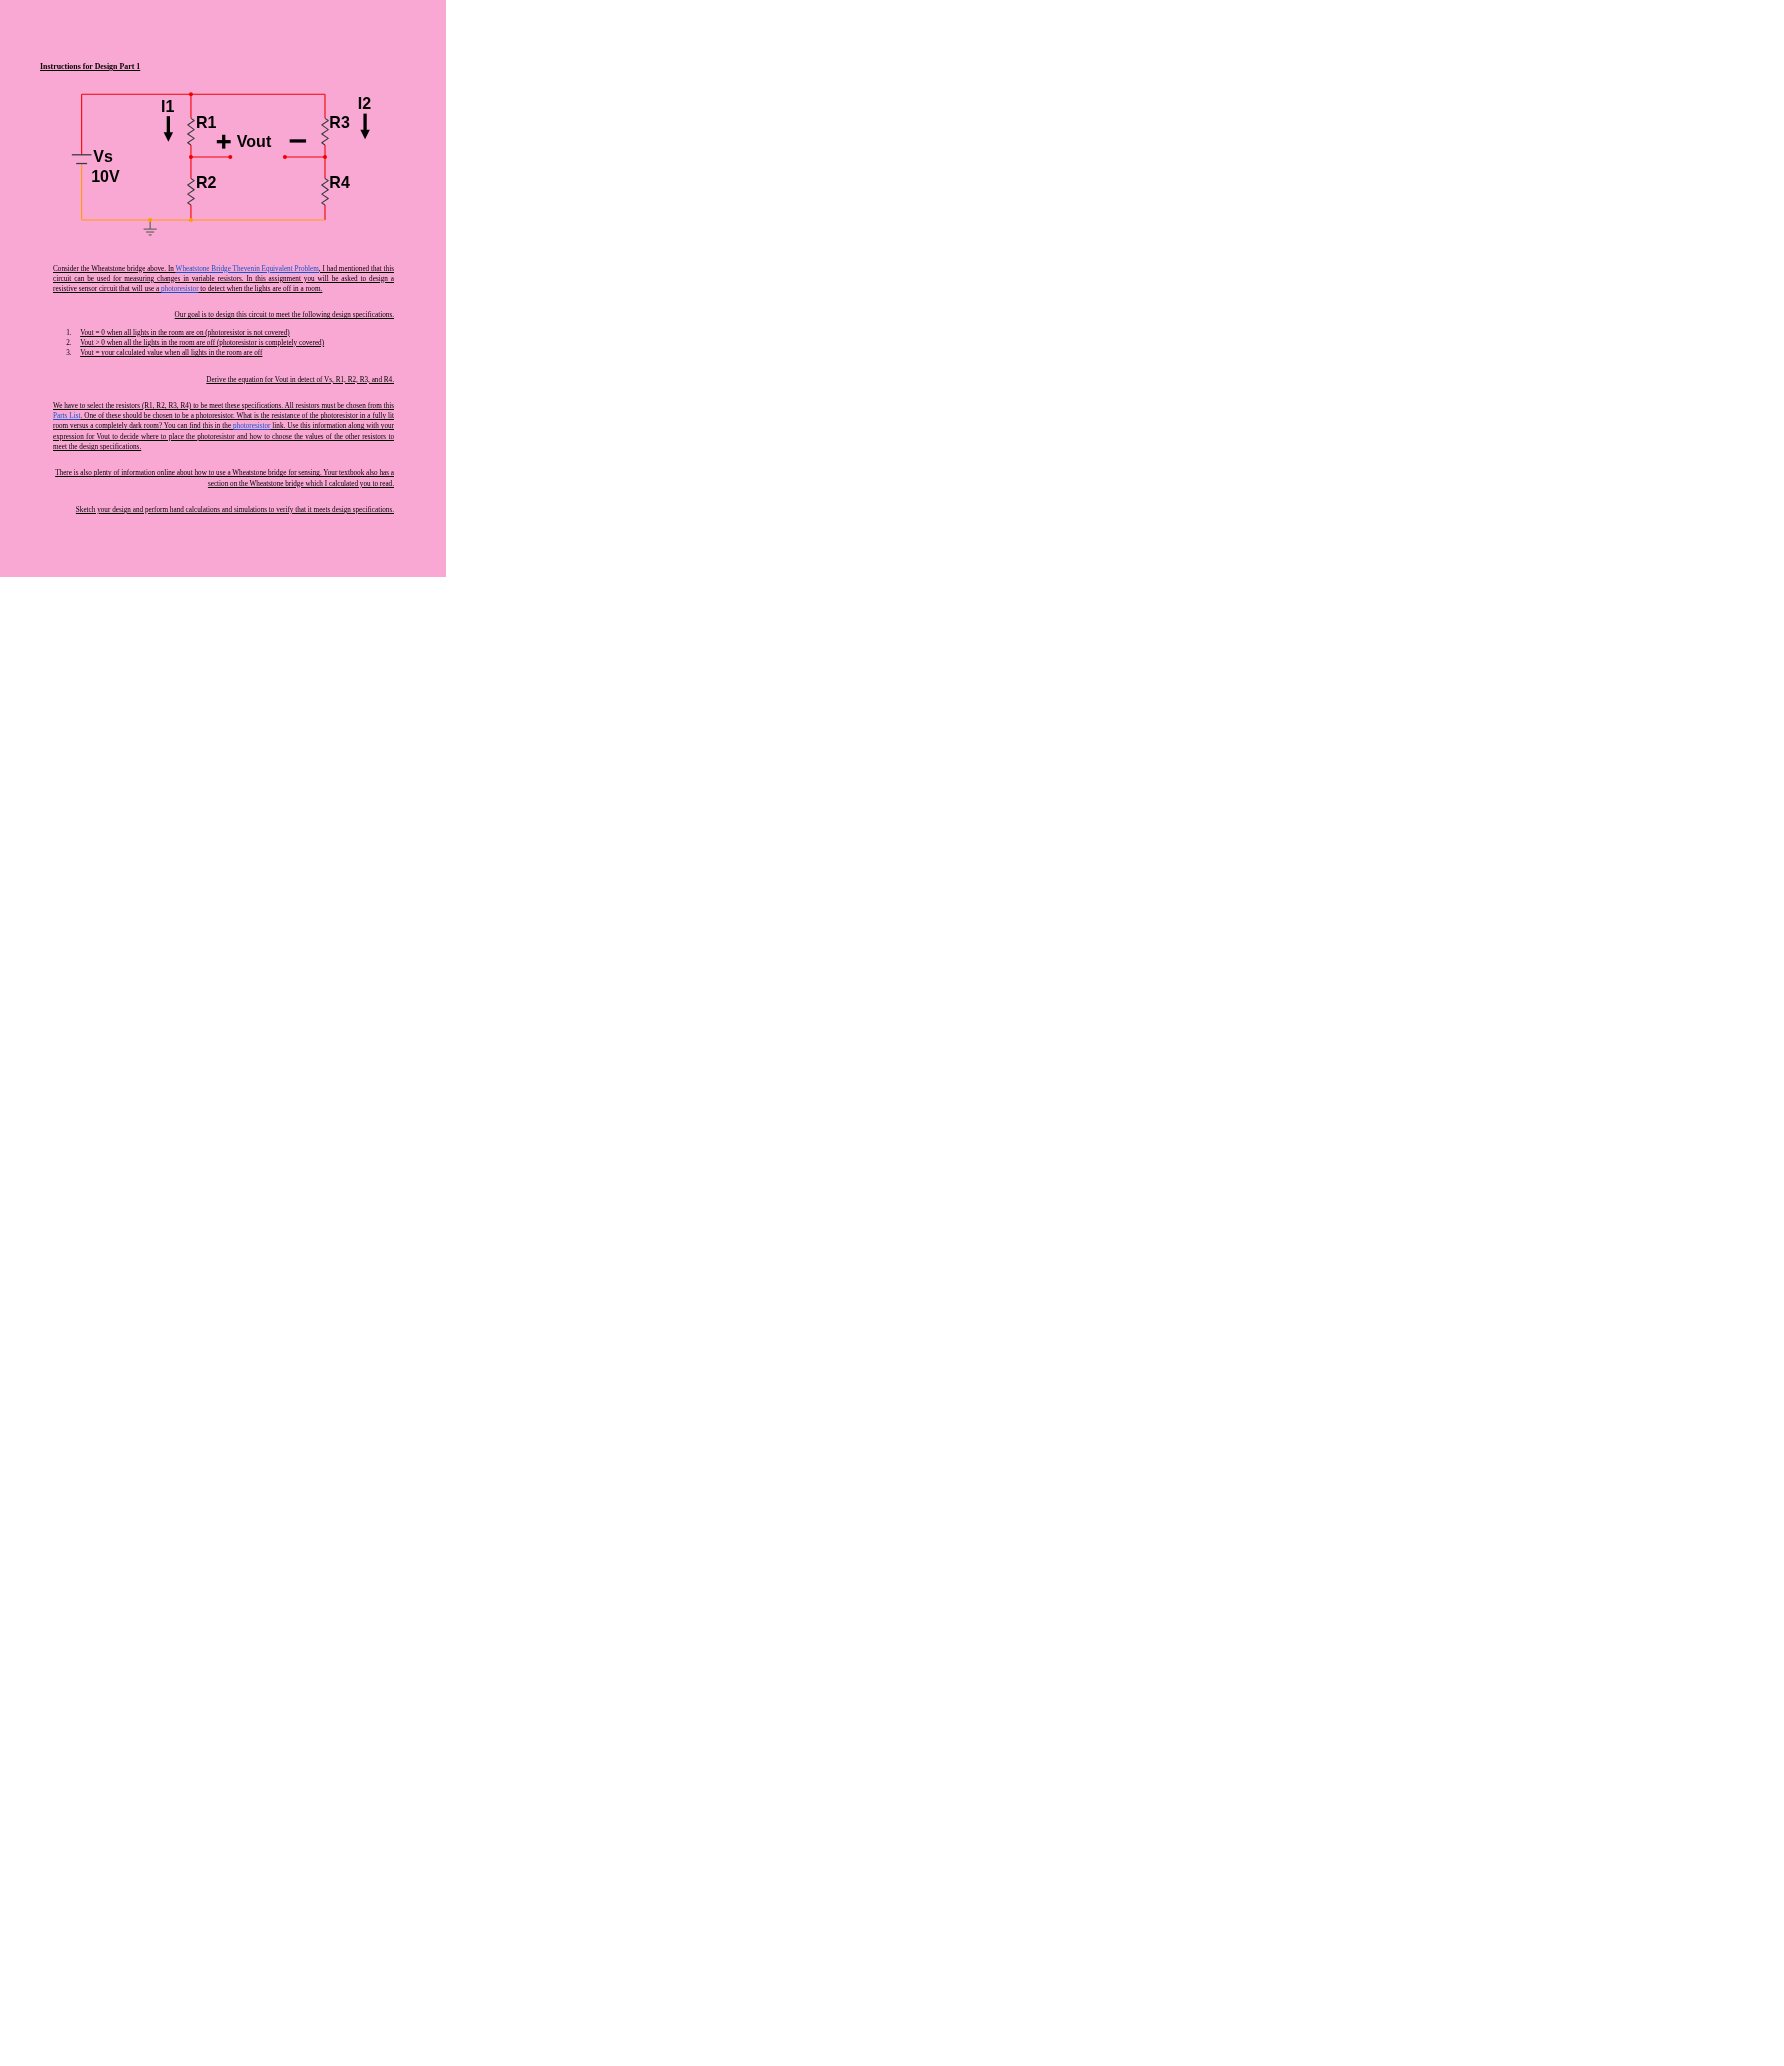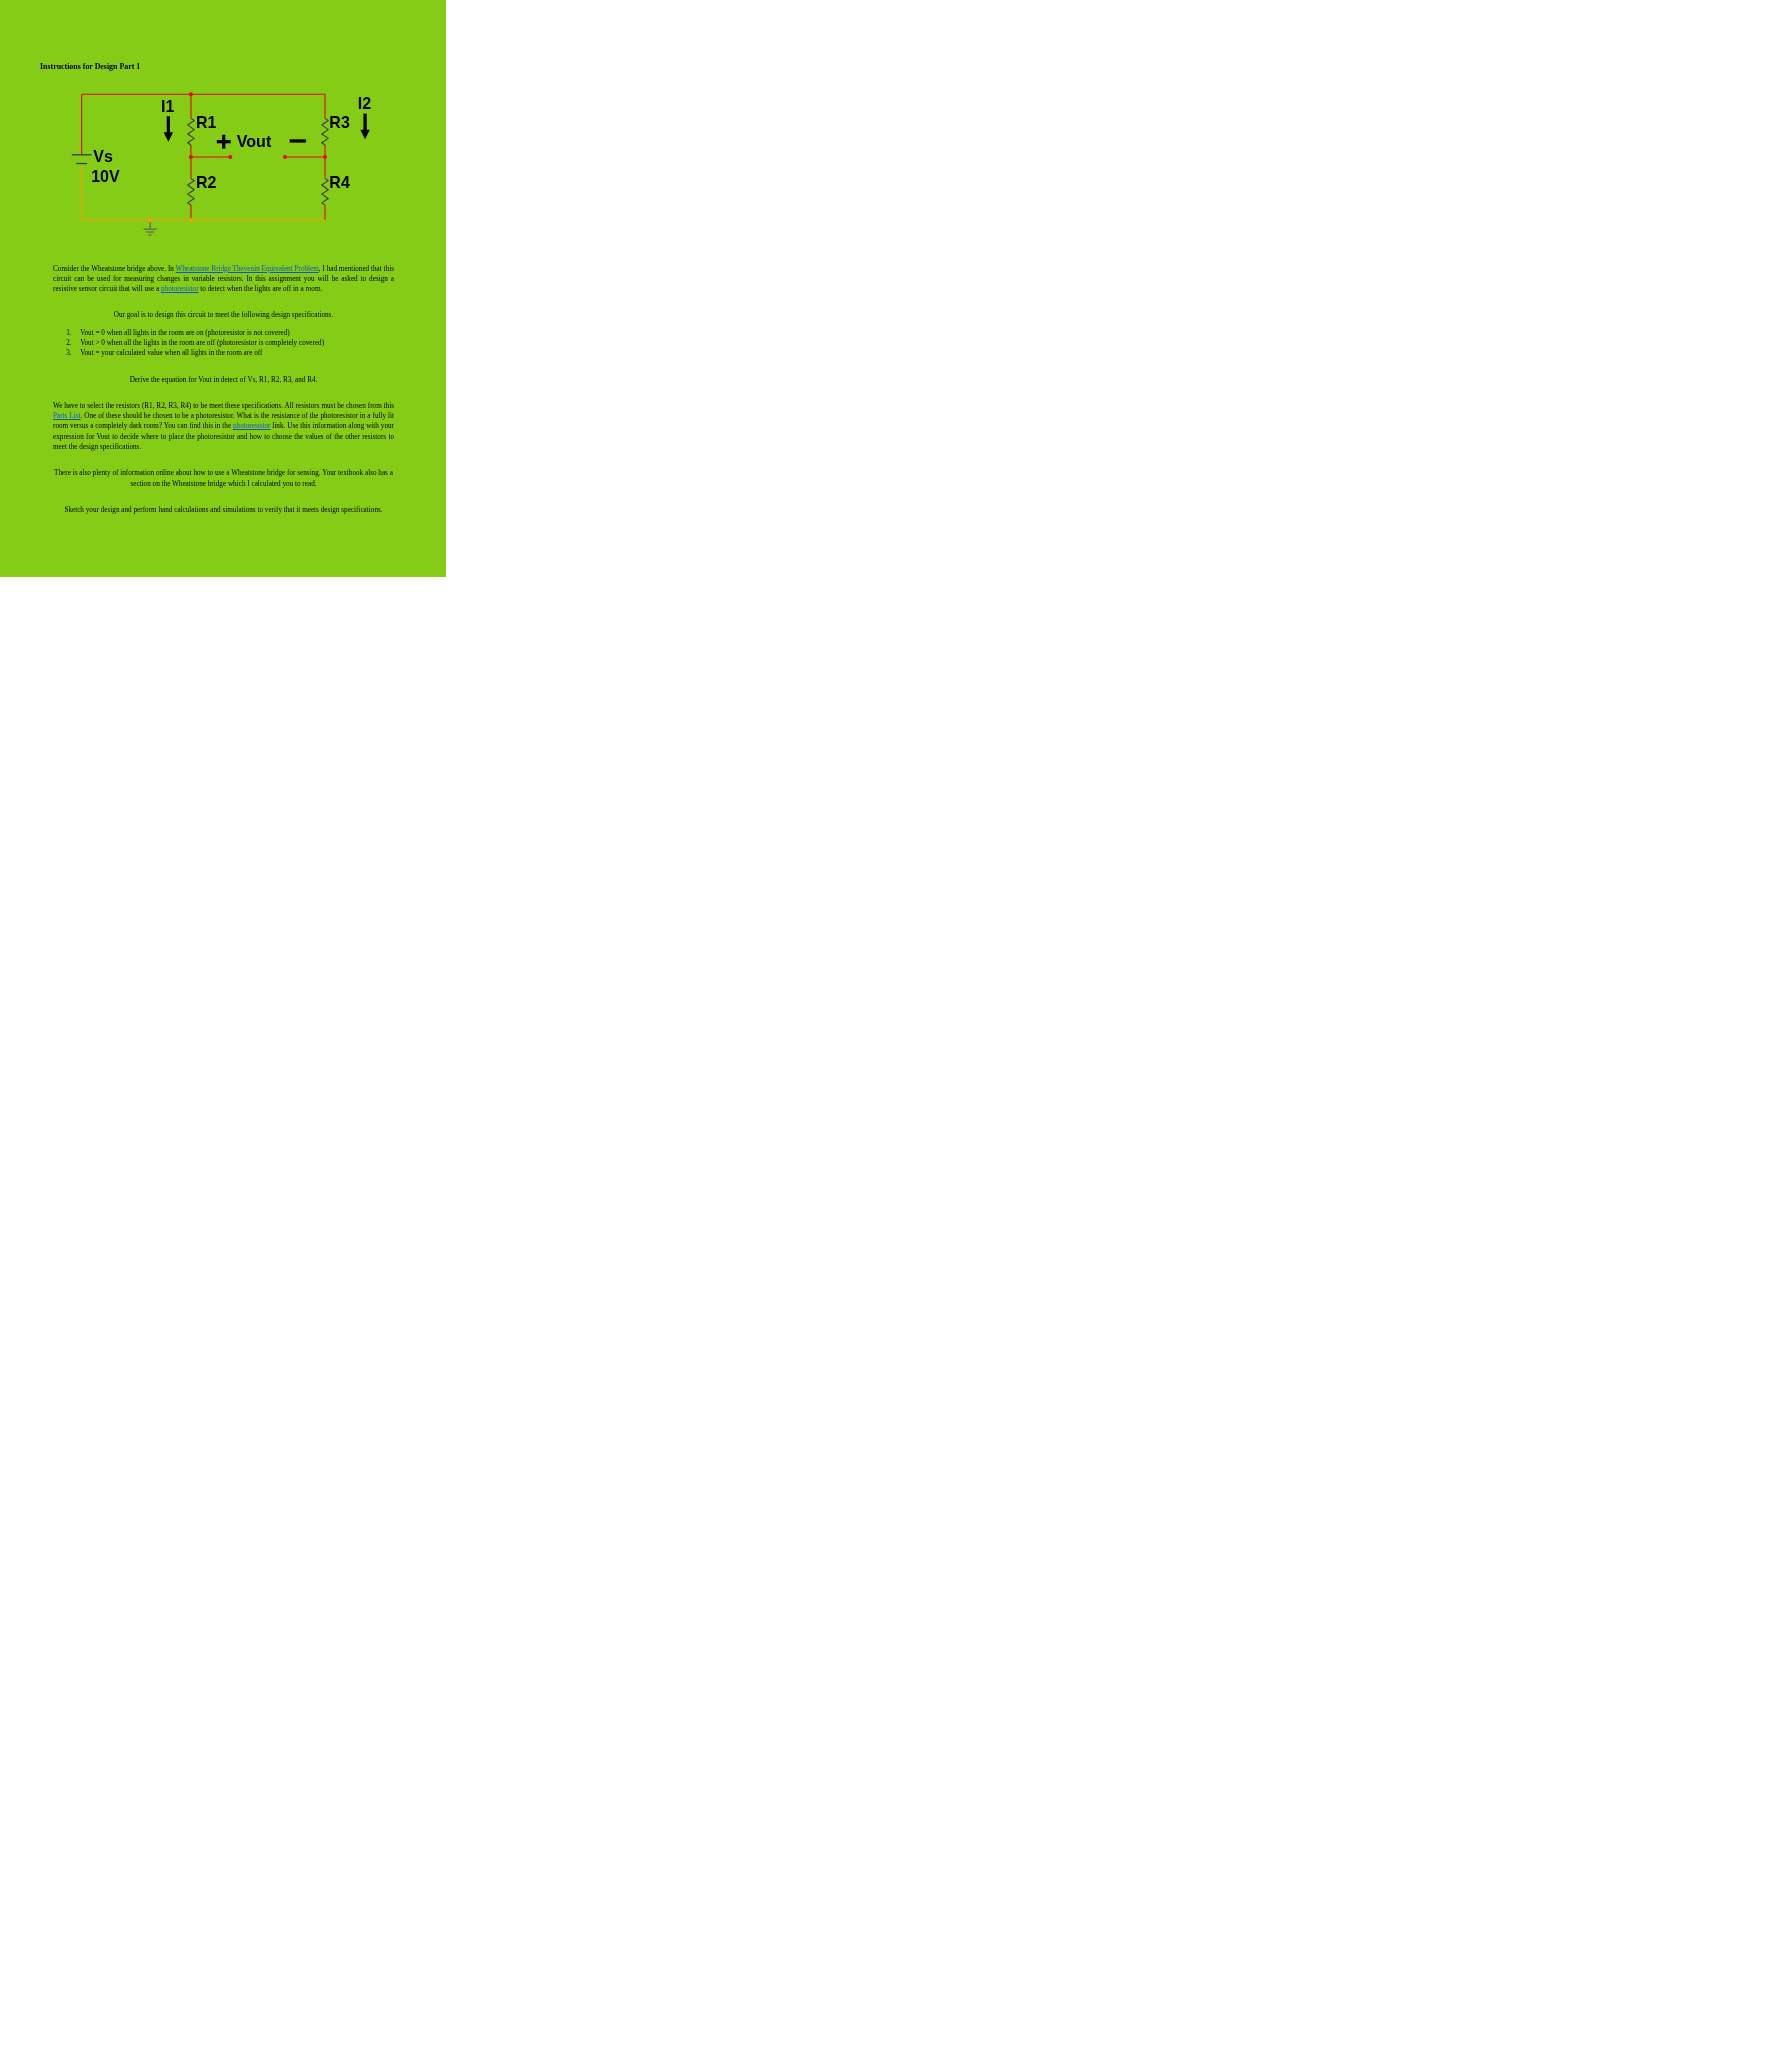--- a/index.html
+++ b/index.html
@@ -4,25 +4,26 @@
 <style>
   html, body {
     margin: 0;
     padding: 0;
     background: #ffffff;
   }
   .page {
     position: relative;
     width: 446px;
     min-height: 577px;
-    background: #84cc16;
+    background: #f9a8d4;
     box-sizing: border-box;
     padding: 62px 51px 25px 40px;
     font-family: "Liberation Serif", serif;
     color: #000000;
+    text-decoration: underline;
   }
   h1.doc-title {
     font-family: "Liberation Serif", serif;
     font-size: 7.9px;
     line-height: 9.5px;
     font-weight: bold;
     margin: 0;
   }
   .figure {
     margin: 18px 0 0 30px;
@@ -34,21 +35,21 @@
     width: 341px;
     margin-top: 13.2px;
     font-size: 7.2px;
     line-height: 10.3px;
   }
   .body-text p {
     margin: 16px 0 7px 0;
     text-align: justify;
   }
   .body-text p.left {
-    text-align: center;
+    text-align: right;
   }
   a.link {
     color: #1155cc;
     text-decoration: underline;
     cursor: pointer;
   }
   ol.spec-list {
     list-style: none;
     margin: 0 0 7px 0;
     padding: 0 0 0 13.2px;

